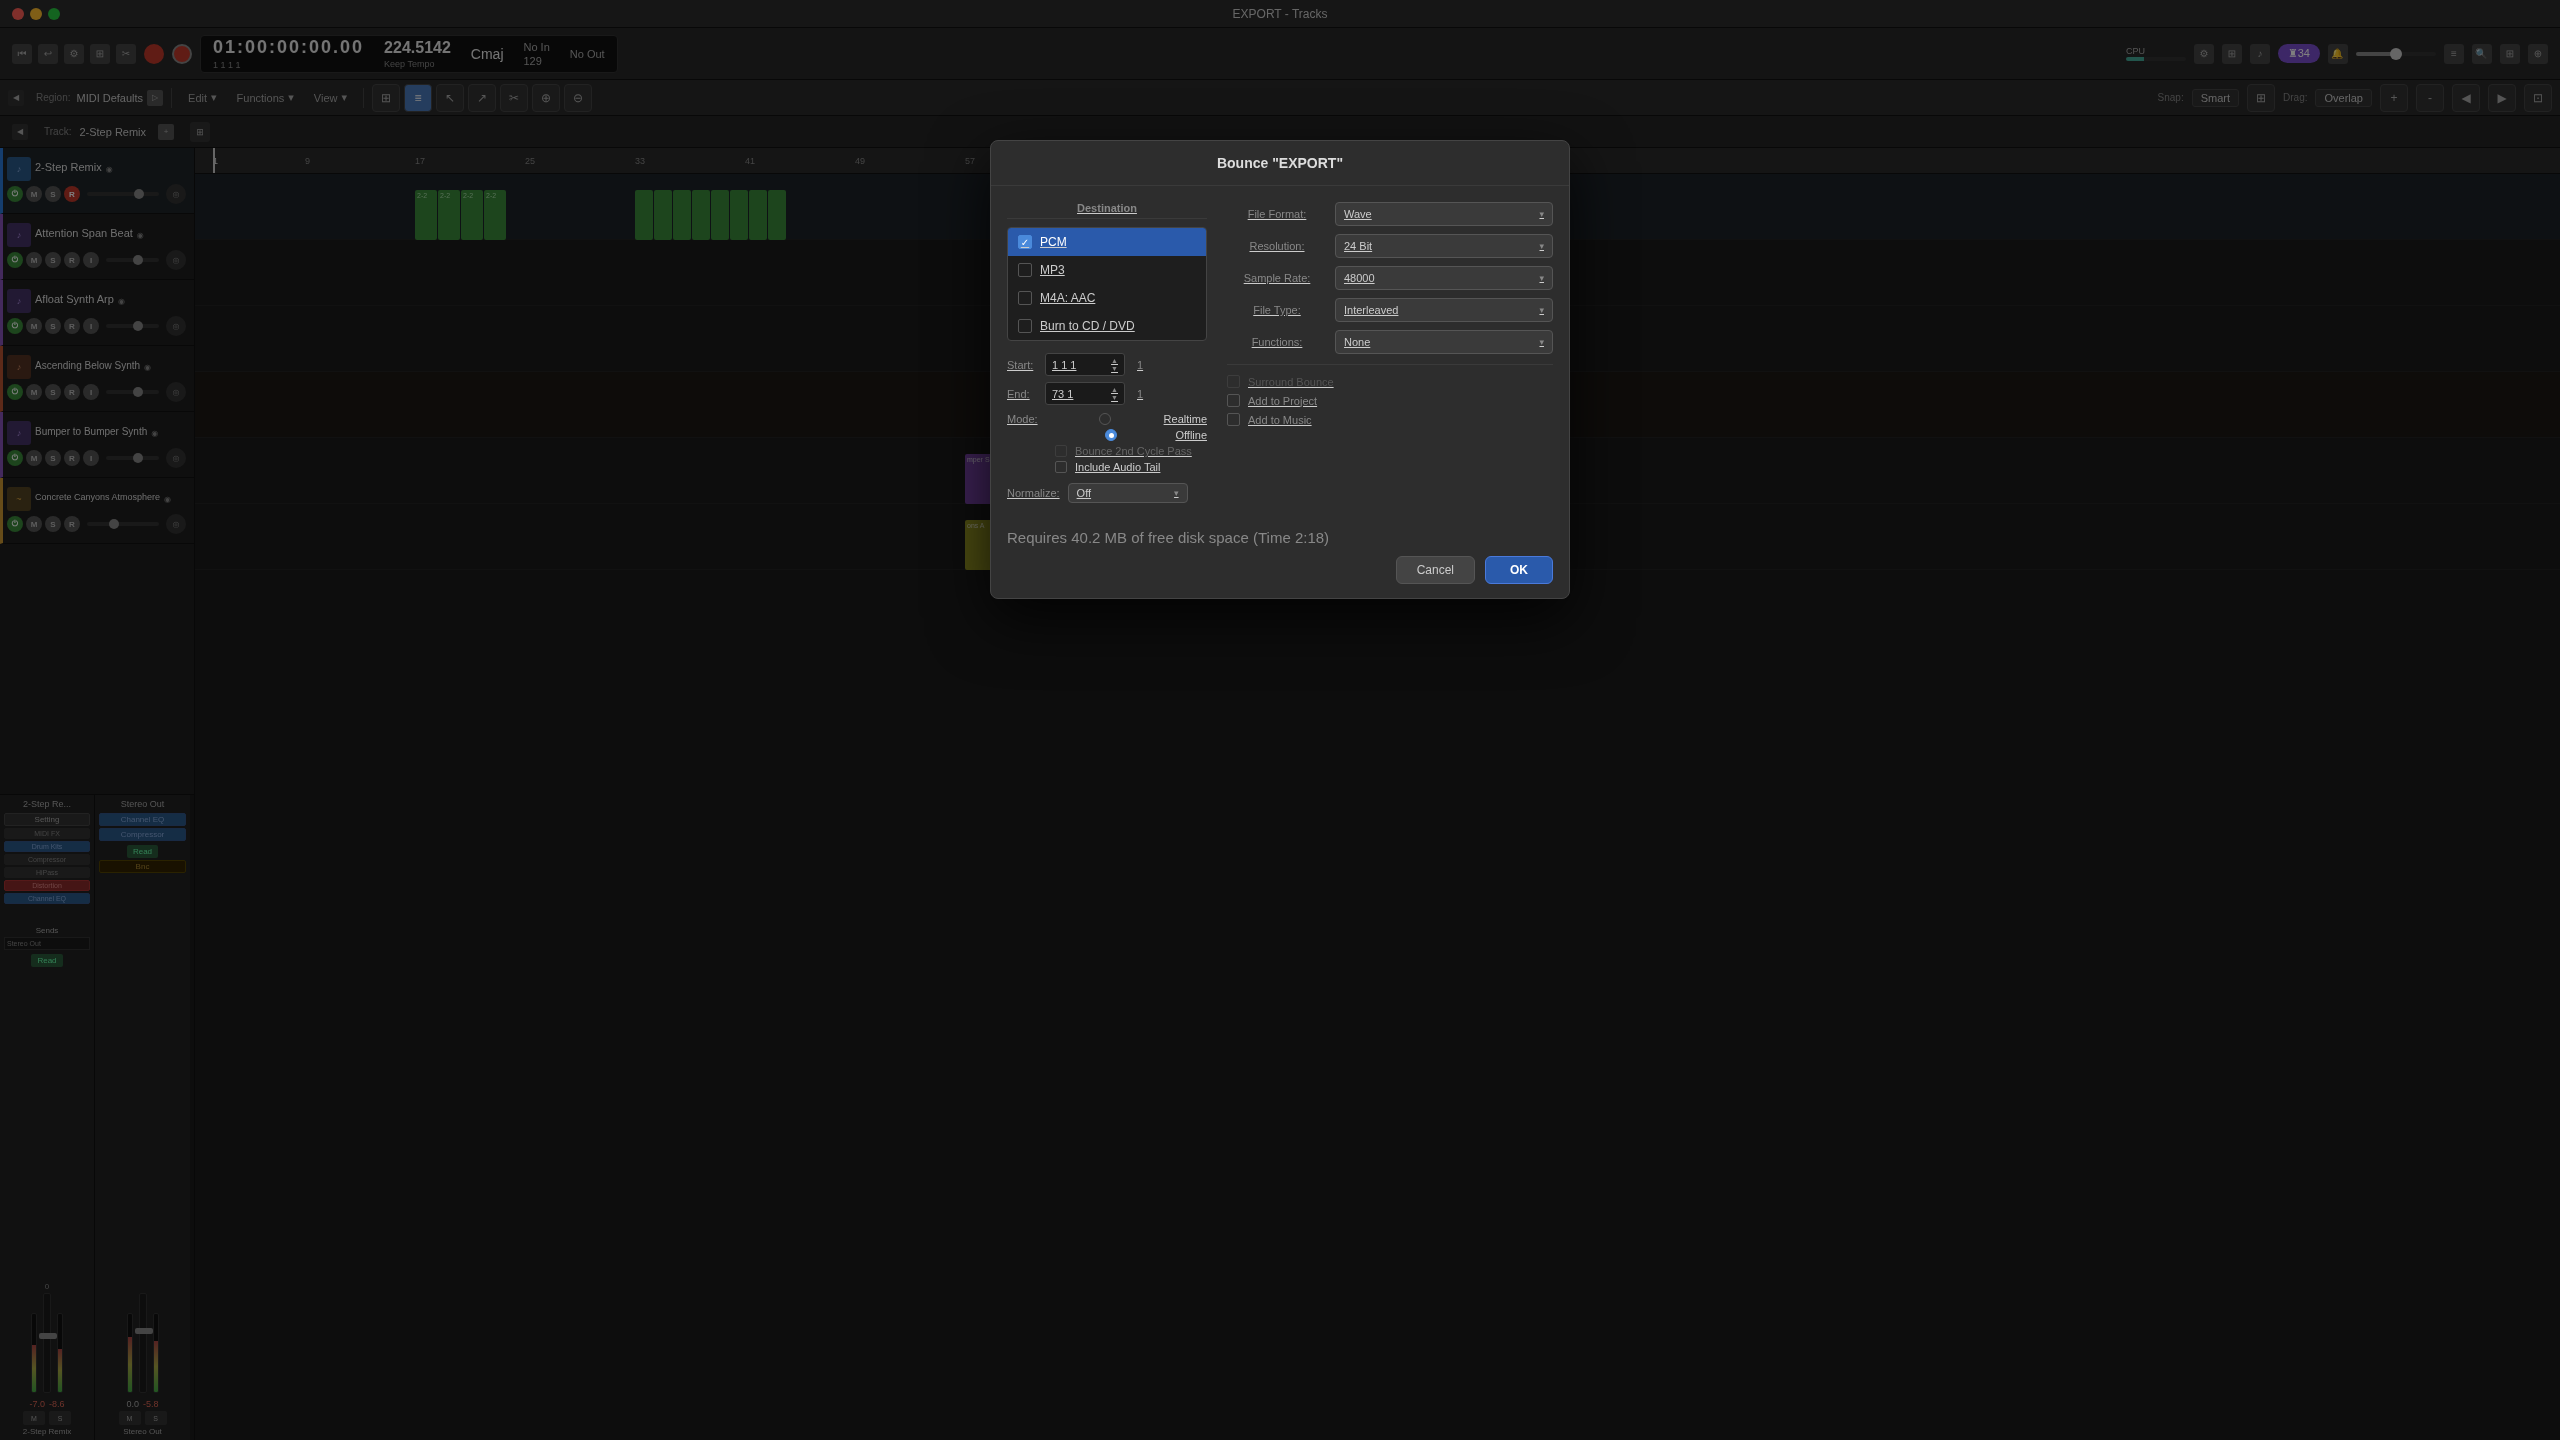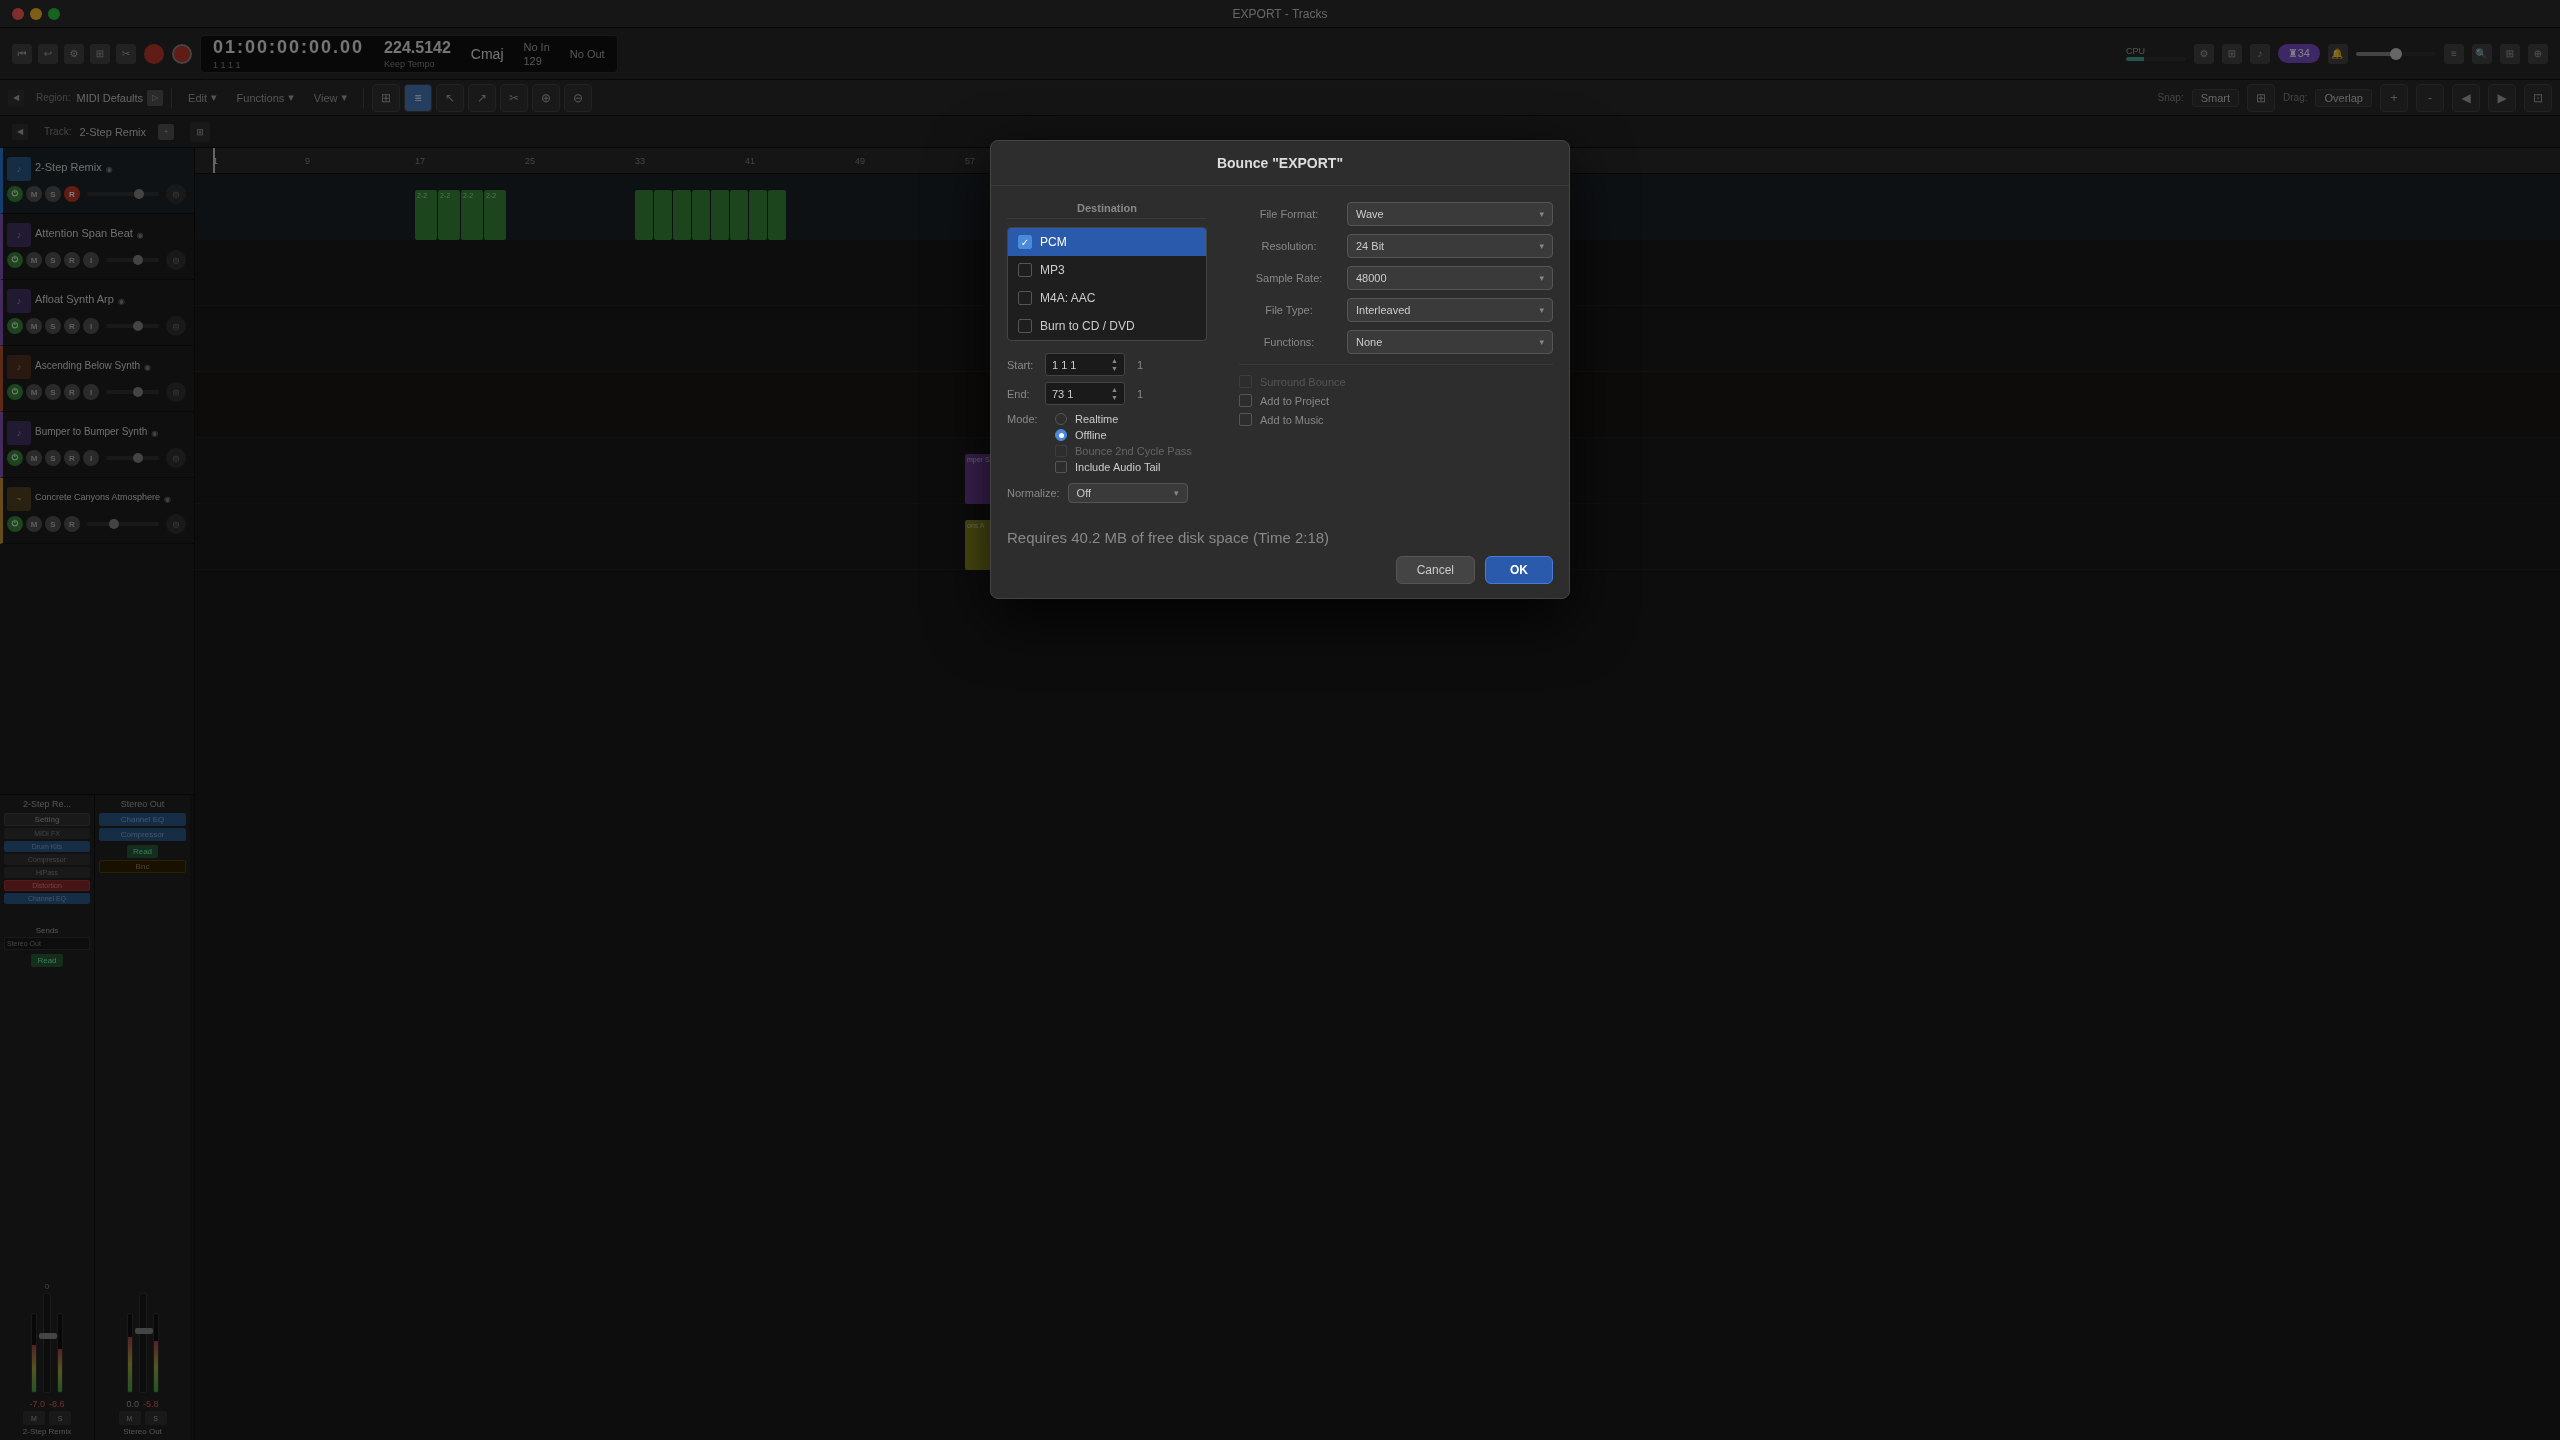--- a/index.html
+++ b/index.html
@@ -368,21 +368,22 @@
       text-align: center;
       font-size: 14px;
       color: #ddd;
       font-weight: 600;
       padding: 14px;
       border-bottom: 1px solid #3a3a3a;
     }
     .dialog-body {
       display: flex;
       padding: 16px;
-      gap: 32px;
+      gap: 20px;
+      text-decoration: underline;
     }
     .dialog-left {
       width: 200px;
     }
     .dialog-right {
       flex: 1;
     }
 
     
     .dest-header {
@@ -474,20 +475,21 @@
 
     
     .mode-section {
       margin-top: 8px;
     }
     .mode-row {
       display: flex;
       align-items: center;
       gap: 8px;
       margin-bottom: 4px;
+      justify-content: space-between;
     }
     .mode-label {
       color: #888;
       font-size: 11px;
       width: 40px;
     }
     .radio-btn {
       width: 12px;
       height: 12px;
       border-radius: 50%;

